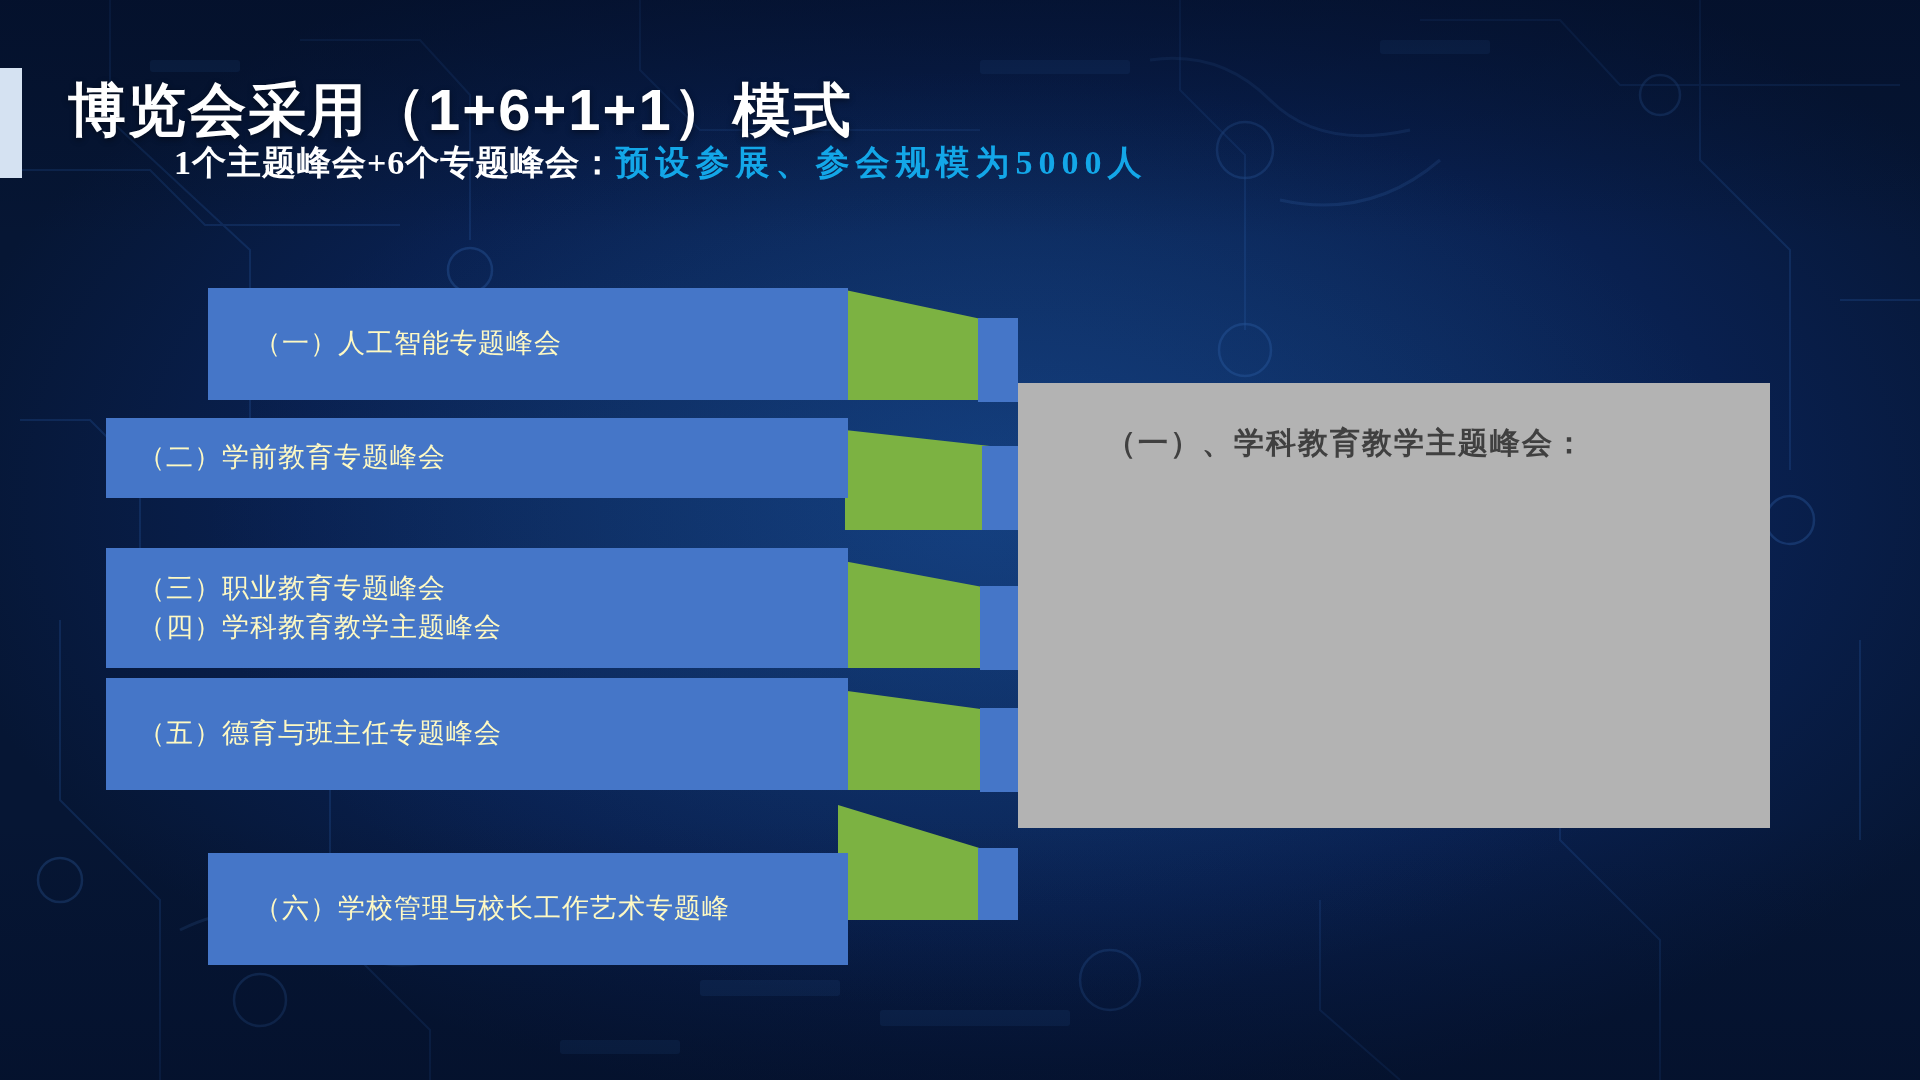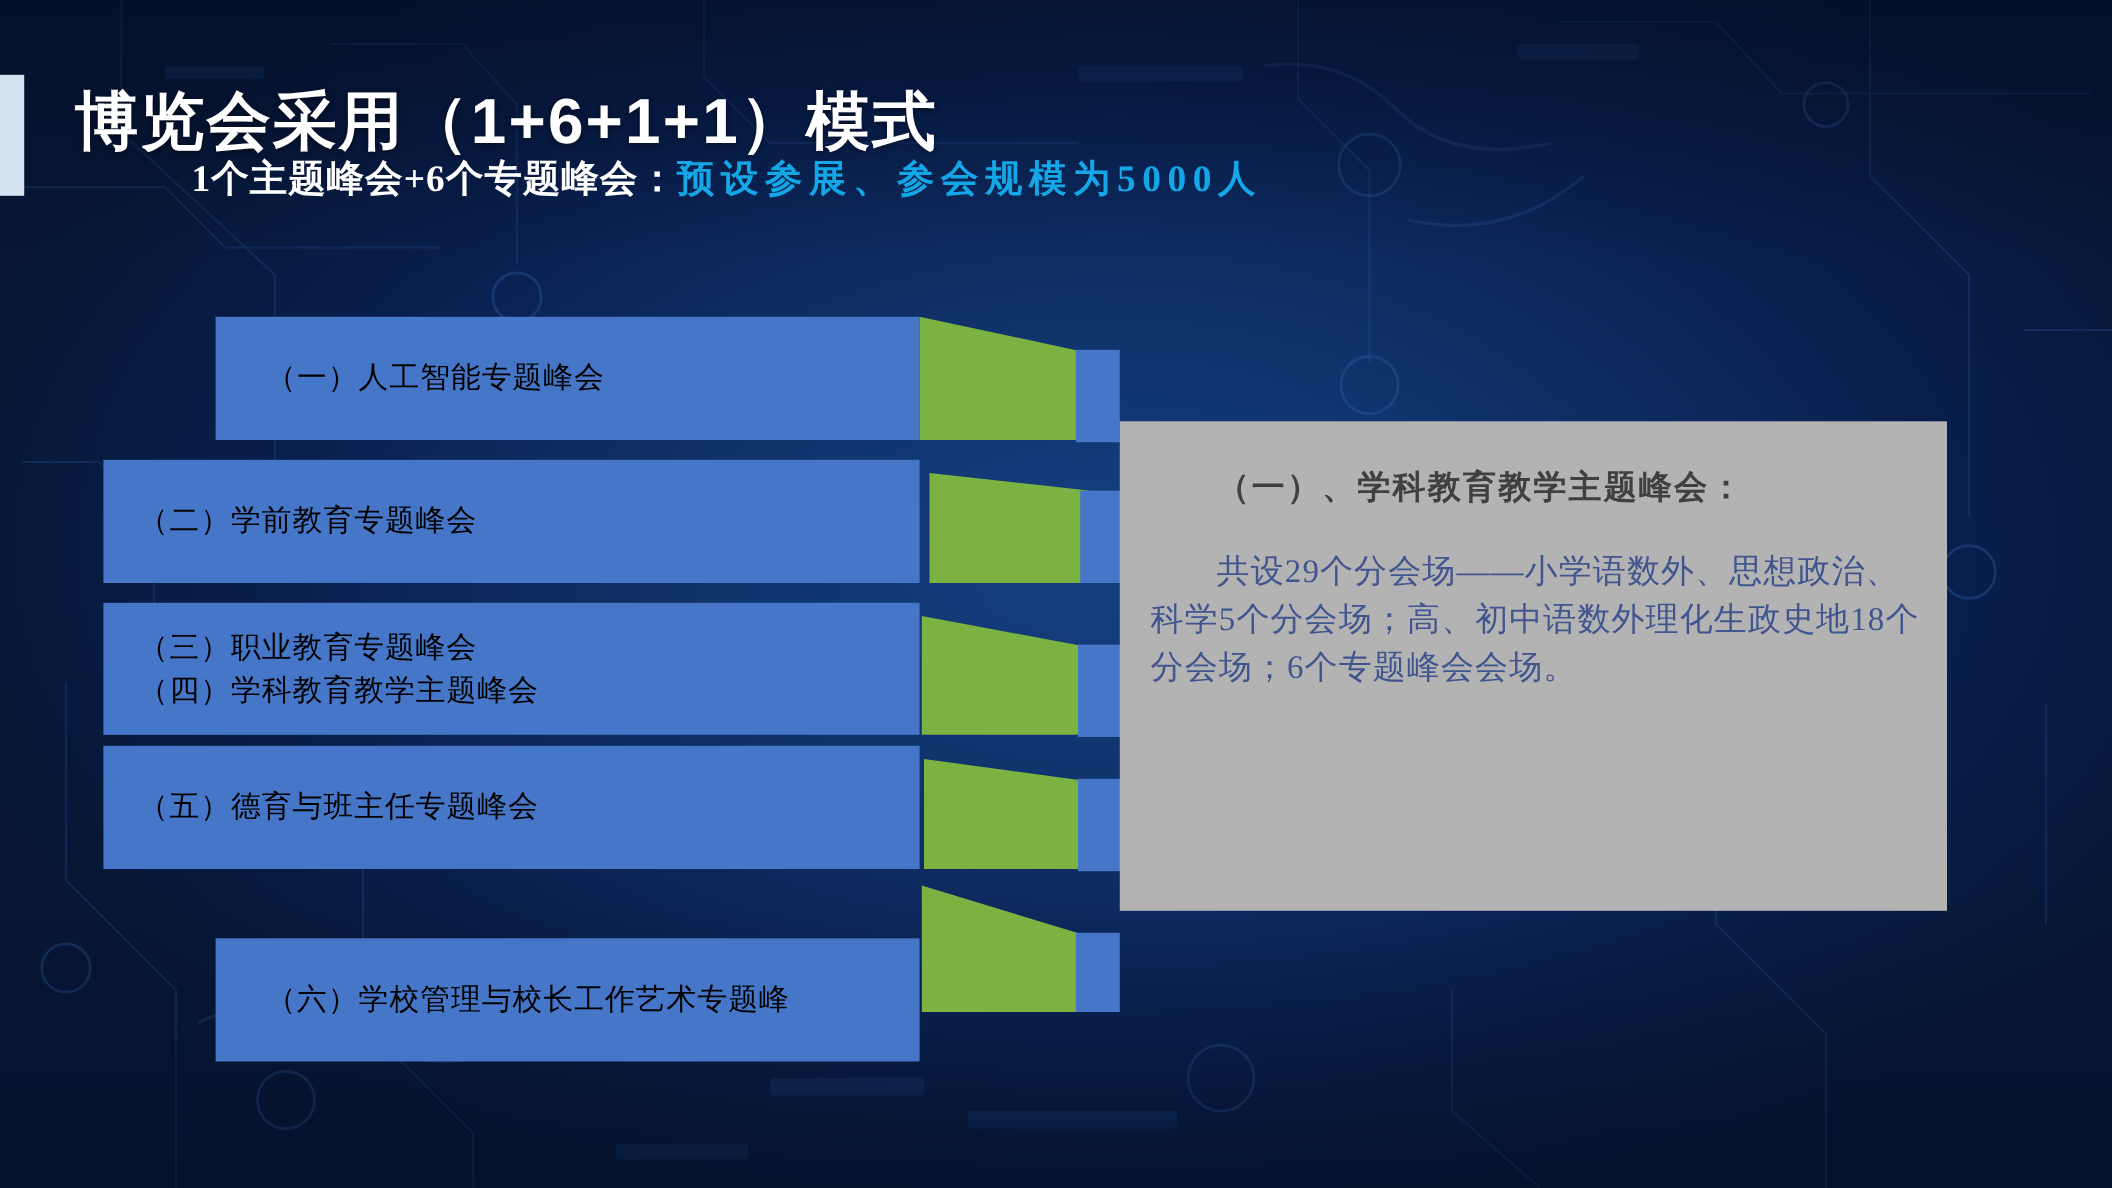--- a/index.html
+++ b/index.html
@@ -43,24 +43,24 @@
     letter-spacing:1px;
   }
   .subtitle .plain{color:#ffffff;}
   .subtitle .hl{color:#13a7e8;letter-spacing:6px;}
   
   .funnel{position:absolute;left:0;top:0;width:1920px;height:1080px;pointer-events:none;}
   
   .bar{
     position:absolute;
     background:#4576c8;
-    color:#000000;
+    color:#fef9c3;
     display:flex;flex-direction:column;justify-content:center;
     font-family:"Liberation Sans","DejaVu Sans",sans-serif;
-    font-size:27px;letter-spacing:1px;
+    font-size:27px;letter-spacing:1px;margin-left:12px;
   }
   .bar .line{padding-left:46px;line-height:1.45;white-space:nowrap;}
   
   .stub{position:absolute;background:#4576c8;}
   
   .panel{
     position:absolute;left:1018px;top:383px;width:752px;height:445px;
     background:#b3b3b3;
     box-shadow:0 0 0 0 rgba(0,0,0,0);
   }
@@ -147,37 +147,34 @@
   <div class="stub" style="left:978px;top:318px;width:40px;height:84px;"></div>
   <div class="stub" style="left:982px;top:446px;width:40px;height:84px;"></div>
   <div class="stub" style="left:980px;top:586px;width:40px;height:84px;"></div>
   <div class="stub" style="left:980px;top:708px;width:40px;height:84px;"></div>
   <div class="stub" style="left:978px;top:848px;width:40px;height:72px;"></div>
 
   <div class="bar" style="left:196px;top:288px;width:640px;height:112px;">
     <div class="line">（一）人工智能专题峰会</div>
   </div>
 
-  <div class="bar" style="left:94px;top:418px;width:742px;height:112px;">
+  <div class="bar" style="left:94px;top:418px;width:742px;height:80px;">
     <div class="line" style="padding-left:32px;">（二）学前教育专题峰会</div>
   </div>
 
   <div class="bar" style="left:94px;top:548px;width:742px;height:120px;">
     <div class="line" style="padding-left:32px;">（三）职业教育专题峰会</div>
     <div class="line" style="padding-left:32px;">（四）学科教育教学主题峰会</div>
   </div>
 
   <div class="bar" style="left:94px;top:678px;width:742px;height:112px;">
     <div class="line" style="padding-left:32px;font-family:Liberation Serif, serif;">（五）德育与班主任专题峰会</div>
   </div>
 
   <div class="bar" style="left:196px;top:853px;width:640px;height:112px;">
     <div class="line">（六）学校管理与校长工作艺术专题峰</div>
   </div>
 
   <div class="panel">
     <div class="panel-head">（一）、学科教育教学主题峰会：</div>
-    <div class="panel-body">
-      <div class="p">共设29个分会场——小学语数外、思想政治、科学5个分会场；高、初中语数外理化生政史地18个分会场；6个专题峰会会场。</div>
-    </div>
   </div>
 
 </div>
 
 </body></html>

